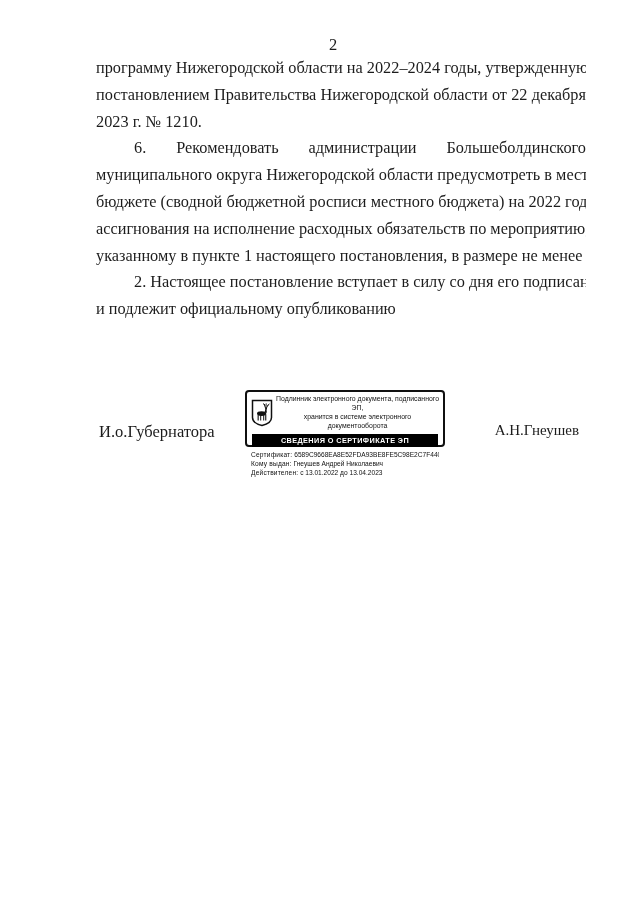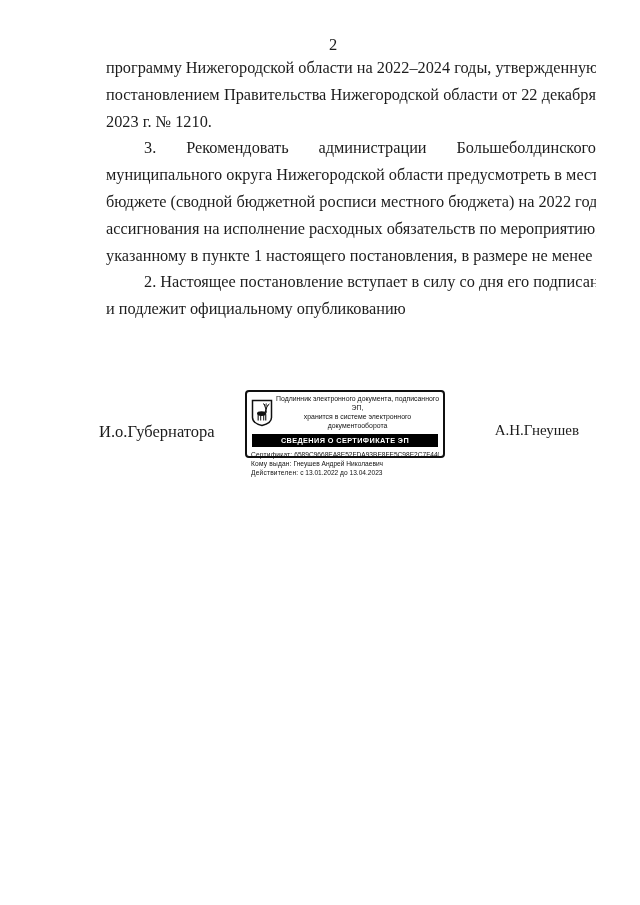--- a/index.html
+++ b/index.html
@@ -15,21 +15,21 @@
 
   .page-number {
     position: absolute;
     top: 35px; left: 88px; width: 490px;
     text-align: center;
     font-size: 16.5px;
   }
 
   .doc-body {
     position: absolute;
-    top: 55px; left: 106px; width: 490px;
+    top: 55px; left: 96px; width: 490px;
     font-size: 16.3px;
     line-height: 26.8px;
   }
   .ln {
     display: block;
     white-space: nowrap;
     overflow: hidden;
     text-align: justify;
     text-align-last: justify;
   }
@@ -44,21 +44,21 @@
   }
   .sig-name {
     position: absolute;
     top: 422px; right: 61px;
     font-size: 15px;
   }
 
   .stamp {
     position: absolute;
     left: 245px; top: 390px;
-    width: 200px; height: 68px;
+    width: 200px; height: 57px;
     box-sizing: border-box;
     border: 2px solid #101010;
     border-radius: 4px;
     background: #ffffff;
     padding: 3px 4px 2px 4px;
     font-family: "Liberation Sans", sans-serif;
     color: #101010;
   }
   .stamp-top {
     display: flex;
@@ -95,21 +95,21 @@
 
 <div class="page">
 
   <div class="page-number">2</div>
 
   <div class="doc-body">
     <span class="ln">программу Нижегородской области на 2022–2024 годы, утвержденную</span>
     <span class="ln">постановлением Правительства Нижегородской области от 22 декабря</span>
     <span class="ln left">2023 г. № 1210.</span>
 
-    <span class="ln indent">3. Рекомендовать администрации Большеболдинского</span>
+    <span class="ln indent">6. Рекомендовать администрации Большеболдинского</span>
     <span class="ln">муниципального округа Нижегородской области предусмотреть в местном</span>
     <span class="ln">бюджете (сводной бюджетной росписи местного бюджета) на 2022 год</span>
     <span class="ln">ассигнования на исполнение расходных обязательств по мероприятию,</span>
     <span class="ln">указанному в пункте 1 настоящего постановления, в размере не менее 1%</span>
 
     <span class="ln indent">2. Настоящее постановление вступает в силу со дня его подписания,</span>
     <span class="ln left">и подлежит официальному опубликованию</span>
   </div>
 
   <span class="sig-title">И.о.Губернатора</span>

